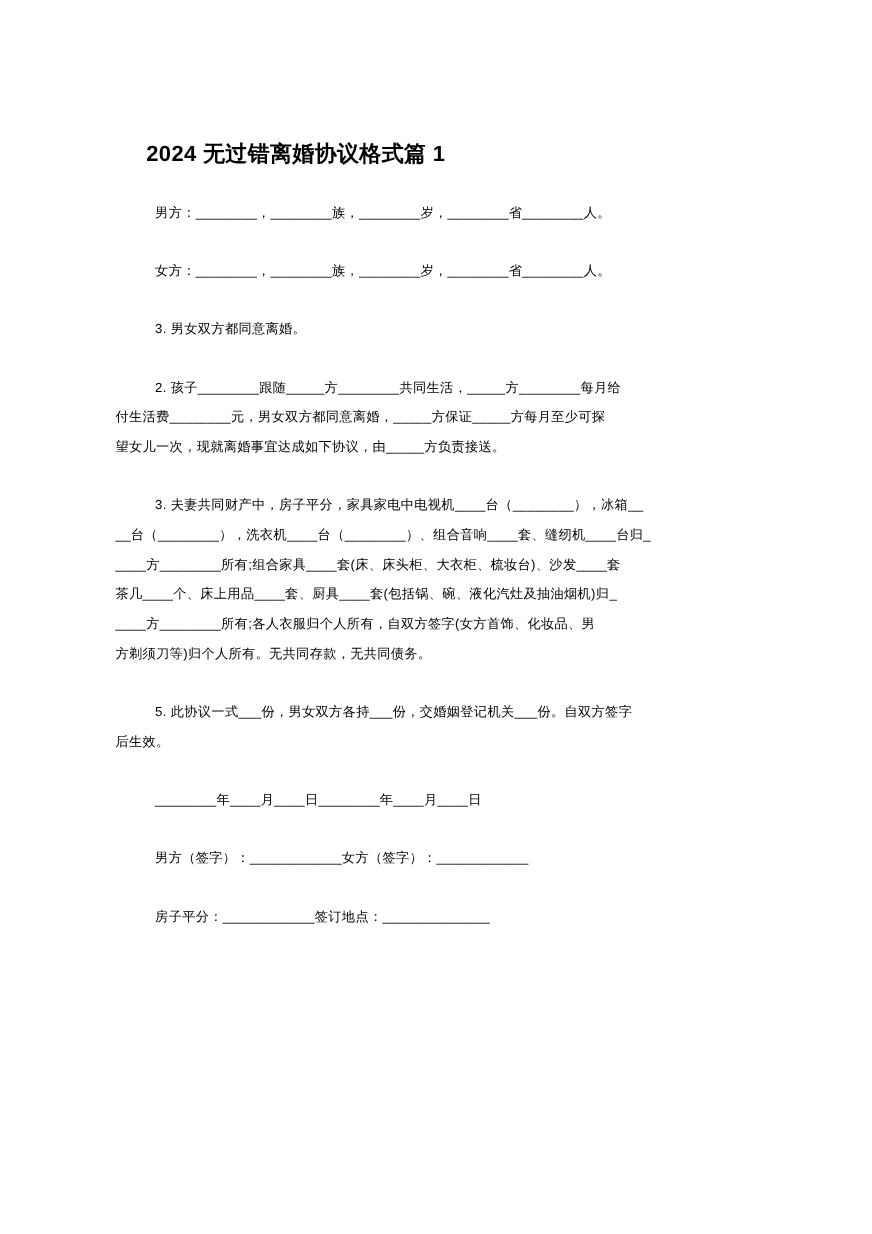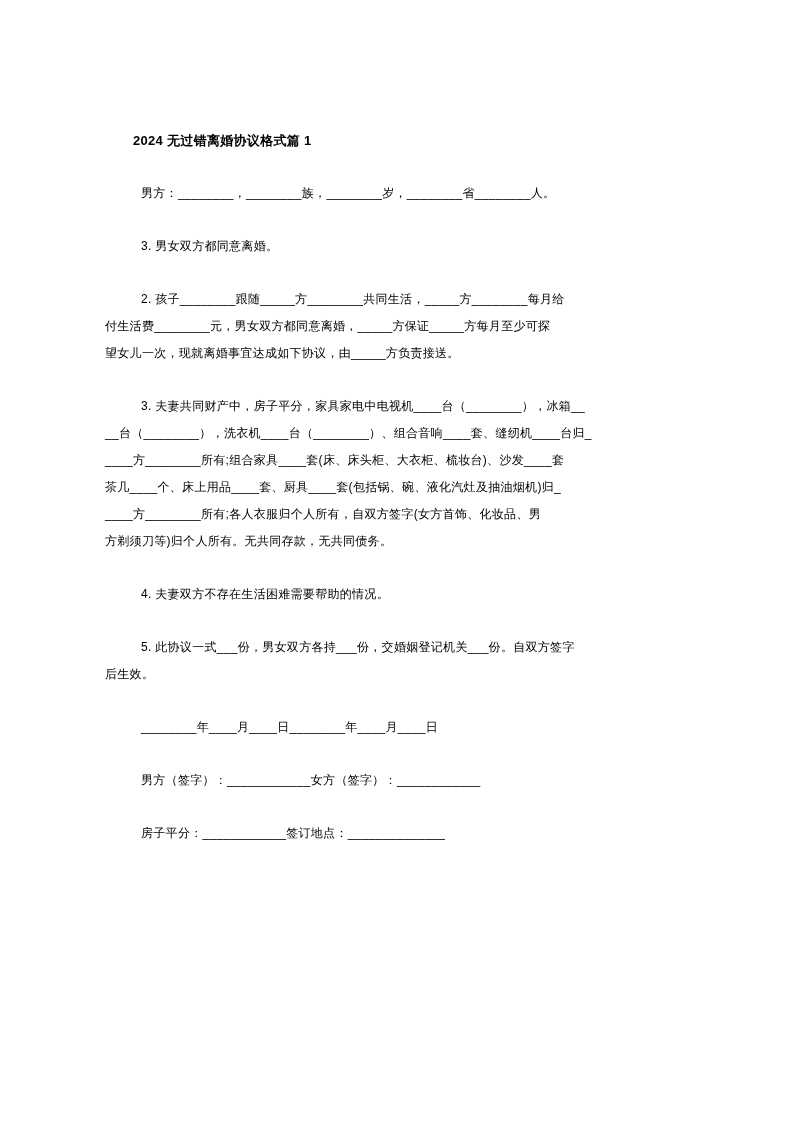--- a/index.html
+++ b/index.html
@@ -25,40 +25,43 @@
     white-space: nowrap;
     letter-spacing: 0.3px;
   }
   .para {
     margin: 0 0 26px 0;
   }
   .indent {
     padding-left: 36px;
   }
   .doc-title {
-    font-size: 13px;
+    font-size: 20px;
     line-height: 27px;
     font-weight: bold;
     padding-left: 28px;
     margin: 0 0 26px 0;
     white-space: nowrap;
     letter-spacing: 0.3px;
   }
 </style>
 </head>
 <body>
 
 <div class="page">
 
   <div class="doc-title">2024 无过错离婚协议格式篇 1</div>
 
   <div class="para">
     <div class="line indent">男方：________，________族，________岁，________省________人。</div>
   </div>
 
+  <div class="para">
+    <div class="line indent">女方：________，________族，________岁，________省________人。</div>
+  </div>
 
 
   <div class="para">
     <div class="line indent">3. 男女双方都同意离婚。</div>
   </div>
 
   <div class="para">
     <div class="line indent">2. 孩子________跟随_____方________共同生活，_____方________每月给</div>
     <div class="line">付生活费________元，男女双方都同意离婚，_____方保证_____方每月至少可探</div>
     <div class="line">望女儿一次，现就离婚事宜达成如下协议，由_____方负责接送。</div>
@@ -66,23 +69,20 @@
 
   <div class="para">
     <div class="line indent">3. 夫妻共同财产中，房子平分，家具家电中电视机____台（________），冰箱__</div>
     <div class="line">__台（________），洗衣机____台（________）、组合音响____套、缝纫机____台归_</div>
     <div class="line">____方________所有;组合家具____套(床、床头柜、大衣柜、梳妆台)、沙发____套</div>
     <div class="line">茶几____个、床上用品____套、厨具____套(包括锅、碗、液化汽灶及抽油烟机)归_</div>
     <div class="line">____方________所有;各人衣服归个人所有，自双方签字(女方首饰、化妆品、男</div>
     <div class="line">方剃须刀等)归个人所有。无共同存款，无共同债务。</div>
   </div>
 
-  <div class="para">
-    <div class="line indent">4. 夫妻双方不存在生活困难需要帮助的情况。</div>
-  </div>
 
   <div class="para">
     <div class="line indent">5. 此协议一式___份，男女双方各持___份，交婚姻登记机关___份。自双方签字</div>
     <div class="line">后生效。</div>
   </div>
 
   <div class="para">
     <div class="line indent">________年____月____日________年____月____日</div>
   </div>
 

